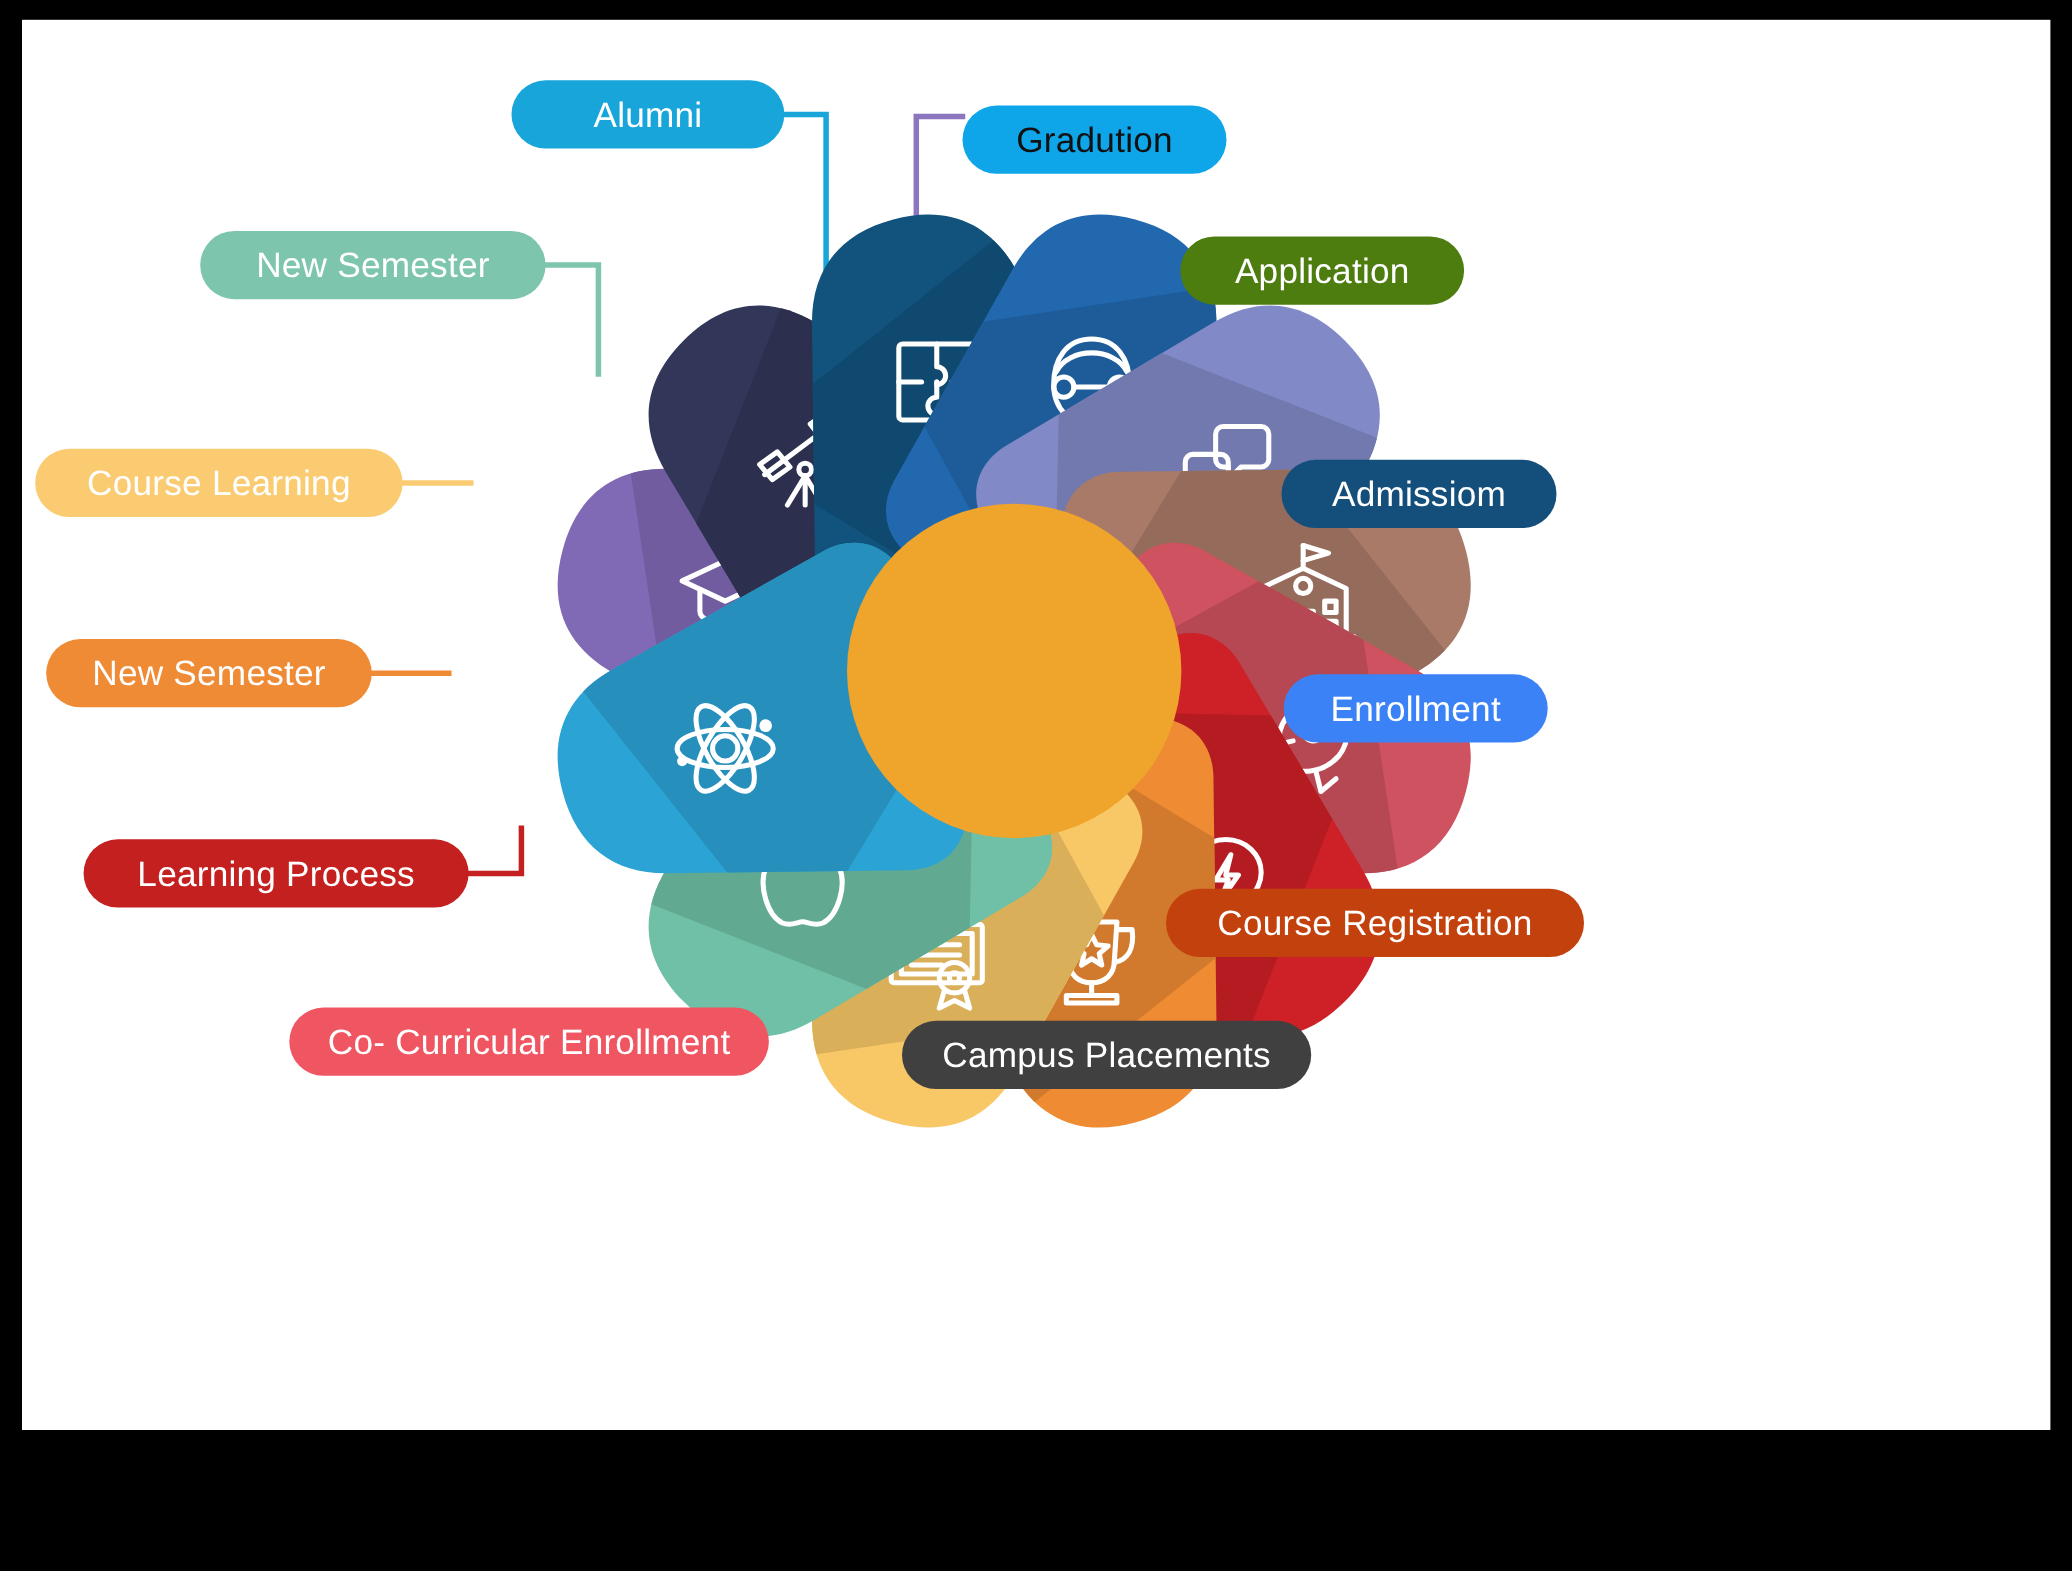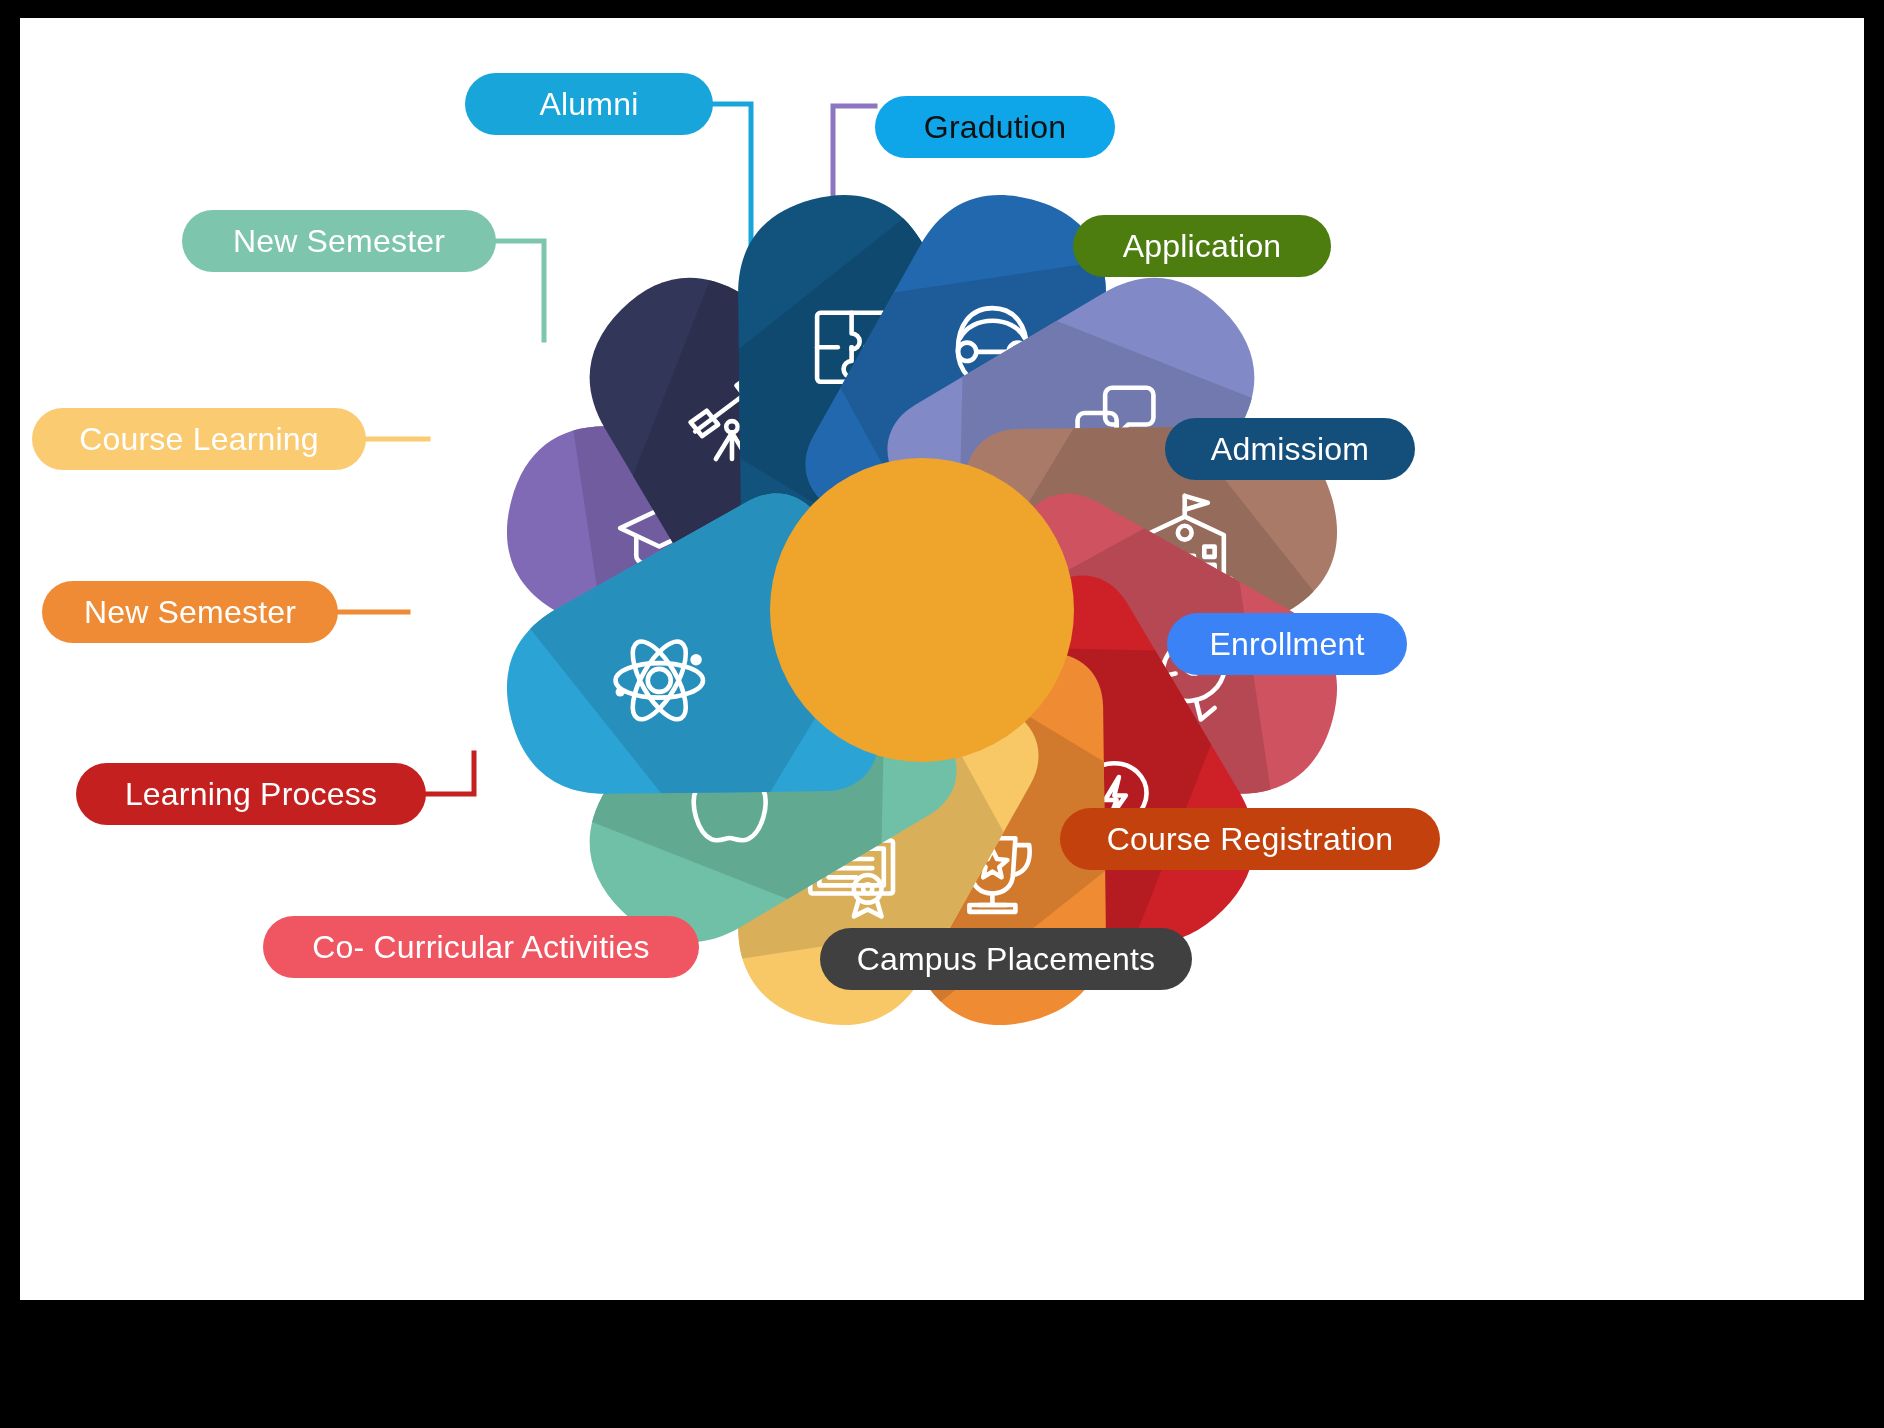--- a/index.html
+++ b/index.html
@@ -228,21 +228,21 @@
         <div class="pill" style="left: 1147px; top: 595px; min-width: 240px; background: #3b82f6; color: rgb(255, 255, 255);">
           <span>Enrollment</span>
         </div>
         <div class="pill" style="left: 1040px; top: 790px; min-width: 380px; background: #c2410c; color: rgb(255, 255, 255);">
           <span>Course Registration</span>
         </div>
         <div class="pill" style="left: 800px; top: 910px; min-width: 372px; background: #404040; color: rgb(255, 255, 255);">
           <span>Campus Placements</span>
         </div>
         <div class="pill" style="left: 243px; top: 898px; min-width: 436px; background: rgb(240, 86, 98); color: rgb(255, 255, 255);">
-          <span>Co- Curricular Activities</span>
+          <span>Co- Curricular Enrollment</span>
         </div>
         <div class="pill" style="left: 56px; top: 745px; min-width: 350px; background: rgb(195, 32, 31); color: rgb(255, 255, 255);">
           <span>Learning Process</span>
         </div>
         <div class="pill" style="left: 22px; top: 563px; min-width: 296px; background: rgb(239, 139, 53); color: rgb(255, 255, 255);">
           <span>New Semester</span>
         </div>
         <div class="pill" style="left: 12px; top: 390px; min-width: 334px; background: rgb(251, 203, 114); color: rgb(255, 255, 255);">
           <span>Course Learning</span>
         </div>

